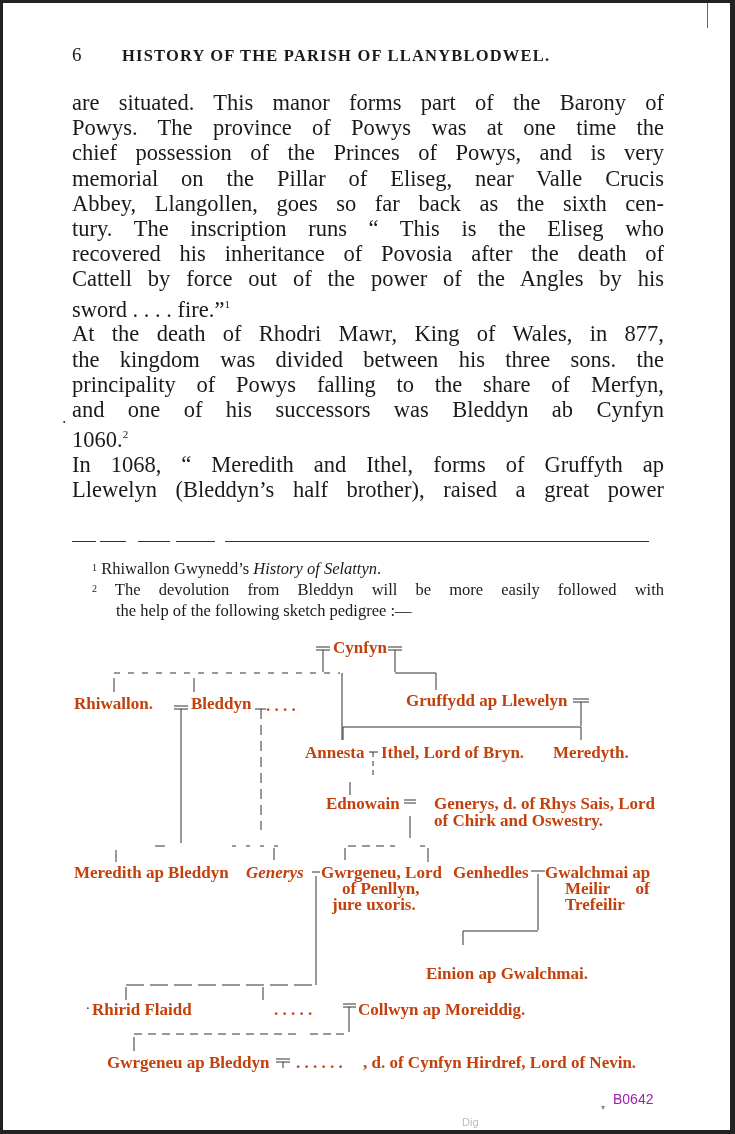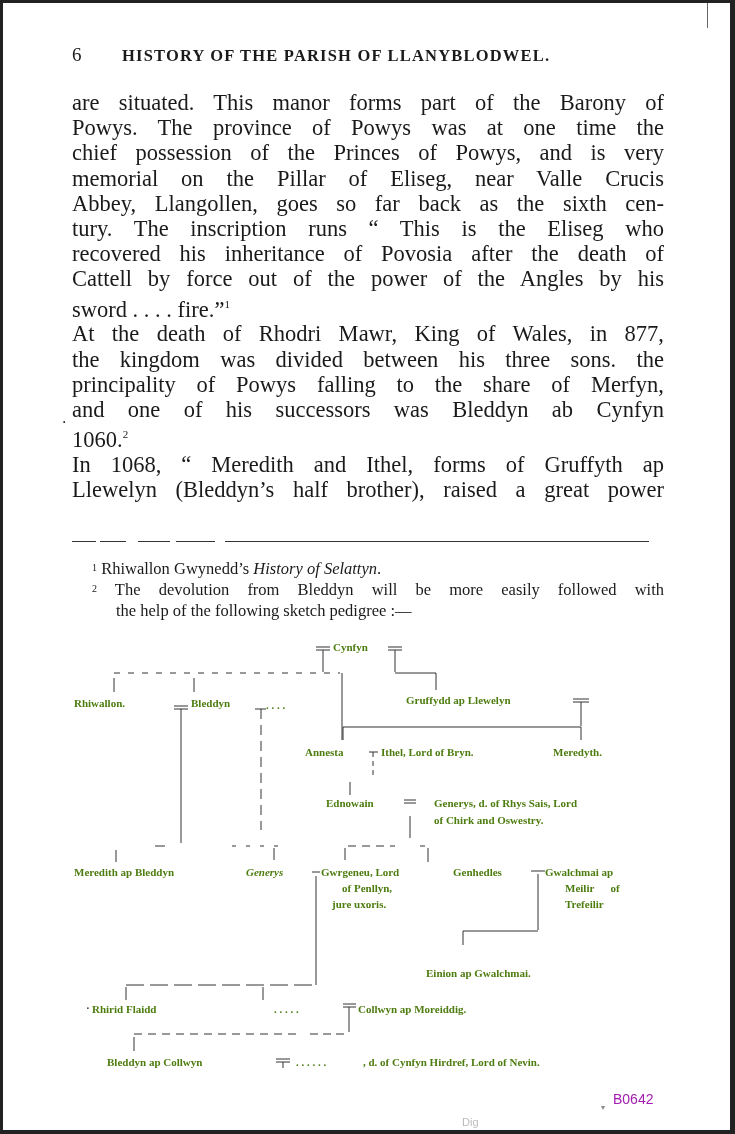--- a/index.html
+++ b/index.html
@@ -22,22 +22,22 @@
 
   .rule { position:absolute; left:72px; top:541px; width:577px; height:0; border-top:1.5px solid #333; }
   .rule-gap1 { position:absolute; left:96px; top:539px; width:4px; height:5px; background:#fff; }
   .rule-gap2 { position:absolute; left:126px; top:539px; width:12px; height:5px; background:#fff; }
   .rule-gap3 { position:absolute; left:170px; top:539px; width:6px; height:5px; background:#fff; }
   .rule-gap4 { position:absolute; left:215px; top:539px; width:10px; height:5px; background:#fff; }
 
   .fn { position:absolute; font-family:"Liberation Serif", serif; font-size:16.5px; line-height:20px; }
   .fn sup { font-size:10px; vertical-align:top; position:relative; top:-1px; }
 
-  .ped { position:absolute; font-family:"Liberation Serif", serif; font-size:11px; font-weight:bold;
-         white-space:nowrap; line-height:17px; color:#4d7c0f; }
+  .ped { position:absolute; font-family:"Liberation Serif", serif; font-size:17px; font-weight:bold;
+         white-space:nowrap; line-height:17px; color:#c2410c; }
   svg.lines { position:absolute; left:0; top:0; }
   .stamp { position:absolute; left:613px; top:1091px; font-family:"Liberation Sans", sans-serif; font-size:14px; color:#a21caf; }
   .stamp-dot { position:absolute; left:601px; top:1103px; font-family:"Liberation Sans", sans-serif; font-size:8px; color:#888; }
   .dig { position:absolute; left:462px; top:1116px; font-family:"Liberation Sans", sans-serif; font-size:11px; color:#bbb; }
   .margin-dot { position:absolute; left:62px; top:414px; font-size:14px; }
   .margin-dot2 { position:absolute; left:86px; top:1002px; font-size:12px; }
 </style>
 </head>
 <body>
 
@@ -183,19 +183,19 @@
 <div class="ped" style="left:332px; top:896px;">jure uxoris.</div>
 <div class="ped" style="left:453px; top:864px;">Genhedles</div>
 <div class="ped" style="left:545px; top:864px;">Gwalchmai ap</div>
 <div class="ped" style="left:565px; top:880px; white-space:pre;">Meilir      of</div>
 <div class="ped" style="left:565px; top:896px;">Trefeilir</div>
 <div class="ped" style="left:426px; top:947px;margin-top:18px;">Einion ap Gwalchmai.</div>
 <div class="margin-dot2">·</div>
 <div class="ped" style="left:92px; top:1001px;">Rhirid Flaidd</div>
 <div class="ped" style="left:274px; top:1001px;">. . . . .</div>
 <div class="ped" style="left:358px; top:1001px;">Collwyn ap Moreiddig.</div>
-<div class="ped" style="left:107px; top:1054px;">Bleddyn ap Collwyn</div>
+<div class="ped" style="left:107px; top:1054px;">Gwrgeneu ap Bleddyn</div>
 <div class="ped" style="left:296px; top:1054px;">. . . . . .</div>
 <div class="ped" style="left:363px; top:1054px;">, d. of Cynfyn Hirdref, Lord of Nevin.</div>
 
 <div class="stamp-dot">▾</div>
 <div class="stamp">B0642</div>
 <div class="dig">Dig</div>
 
 </body></html>

